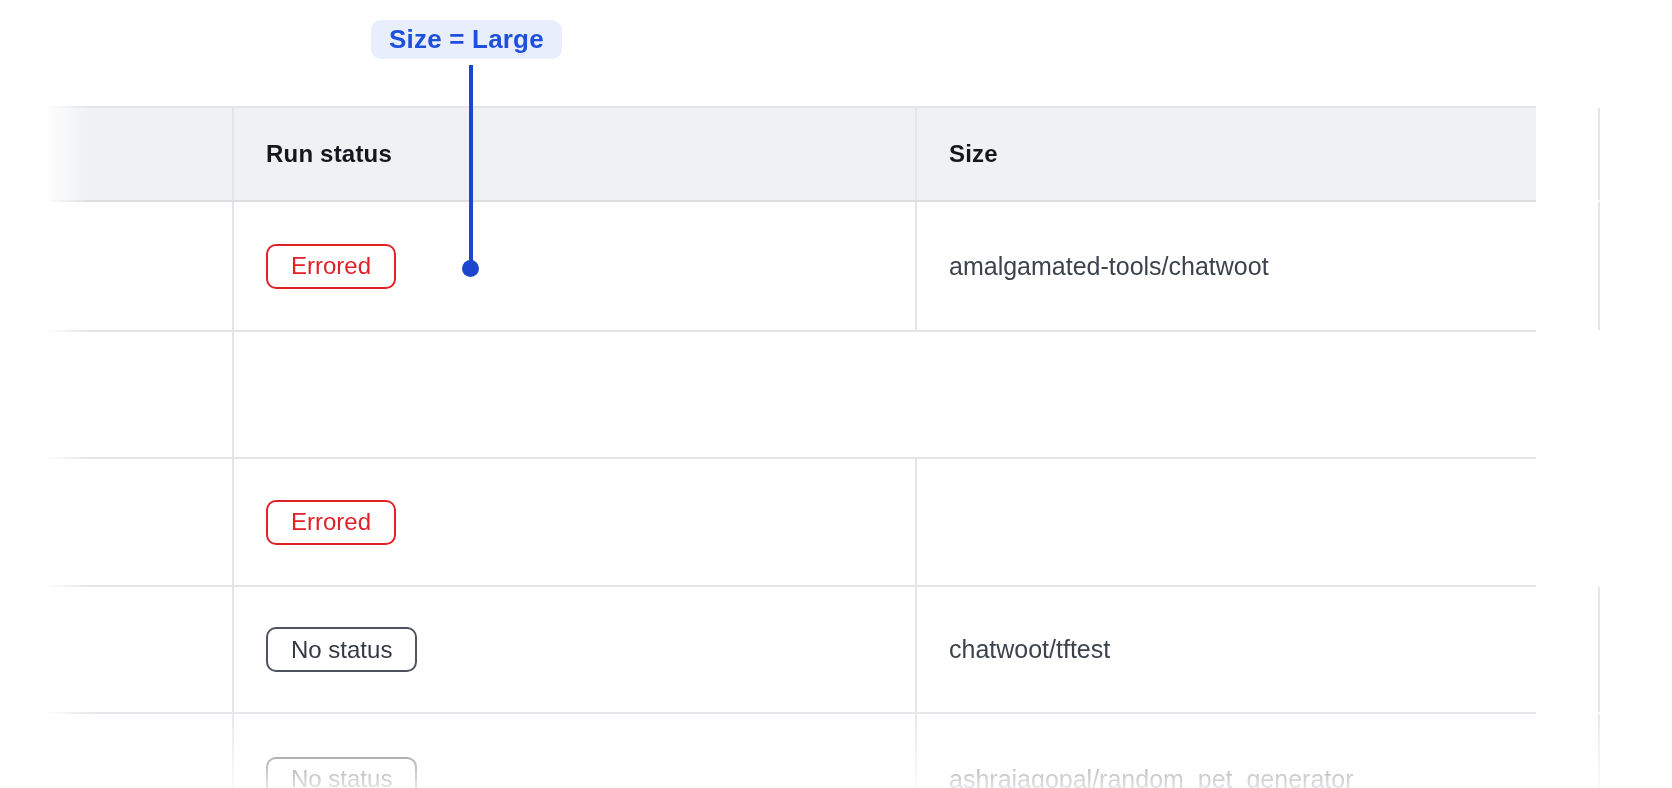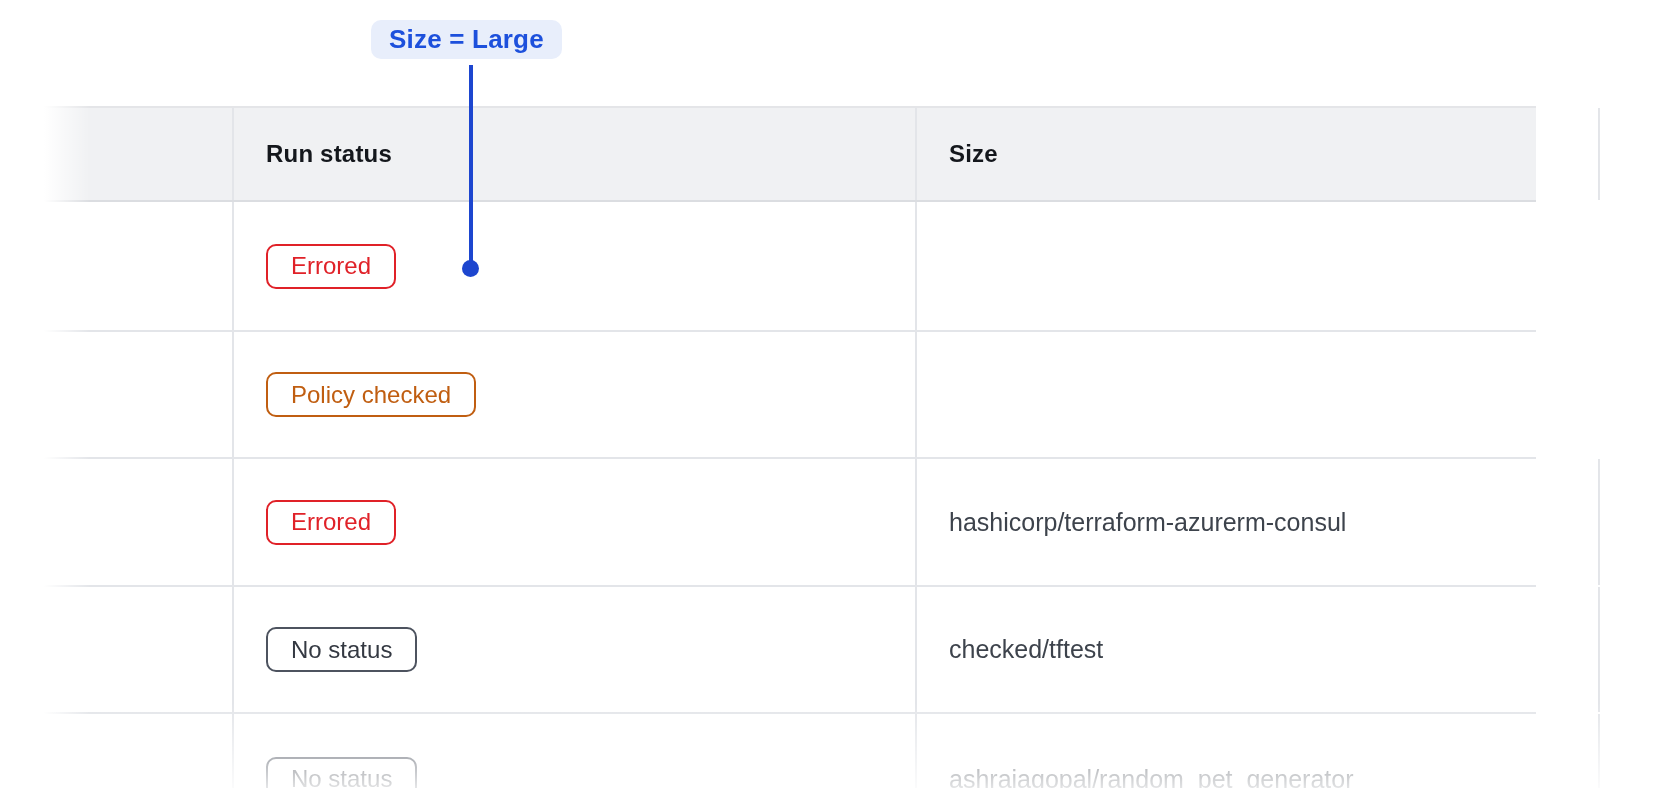--- a/index.html
+++ b/index.html
@@ -163,46 +163,43 @@
         <span class="header-label">Size</span>
       </div>
       <div class="cell col-d"></div>
     </div>
     <div id="table-body">
         <div class="grid-row body-row">
     <div class="cell col-a"></div>
     <div class="cell col-b">
       <span class="badge badge--errored">Errored</span>
     </div>
-    <div class="cell col-d"></div>
-  </div>
-        <div class="grid-row body-row">
-    <div class="cell col-a"></div>
-    <div class="cell col-b">
-      <span class="badge badge--policy-checked">Policy checked</span>
-    </div>
+    <div class="cell col-c">
+      <span class="repo">amalgamated-tools/chatwoot</span>
+    </div>
+    <div class="cell col-d"></div>
+  </div>
+        <div class="grid-row body-row">
+    <div class="cell col-a"></div>
     <div class="cell col-d"></div>
   </div>
         <div class="grid-row body-row">
     <div class="cell col-a"></div>
     <div class="cell col-b">
       <span class="badge badge--errored">Errored</span>
     </div>
+    <div class="cell col-d"></div>
+  </div>
+        <div class="grid-row body-row">
+    <div class="cell col-a"></div>
+    <div class="cell col-b">
+      <span class="badge badge--no-status">No status</span>
+    </div>
     <div class="cell col-c">
-      <span class="repo">hashicorp/terraform-azurerm-consul</span>
-    </div>
-    <div class="cell col-d"></div>
-  </div>
-        <div class="grid-row body-row">
-    <div class="cell col-a"></div>
-    <div class="cell col-b">
-      <span class="badge badge--no-status">No status</span>
-    </div>
-    <div class="cell col-c">
-      <span class="repo">checked/tftest</span>
+      <span class="repo">chatwoot/tftest</span>
     </div>
     <div class="cell col-d"></div>
   </div>
         <div class="grid-row body-row">
     <div class="cell col-a"></div>
     <div class="cell col-b">
       <span class="badge badge--no-status">No status</span>
     </div>
     <div class="cell col-c">
       <span class="repo">ashrajagopal/random_pet_generator</span>

